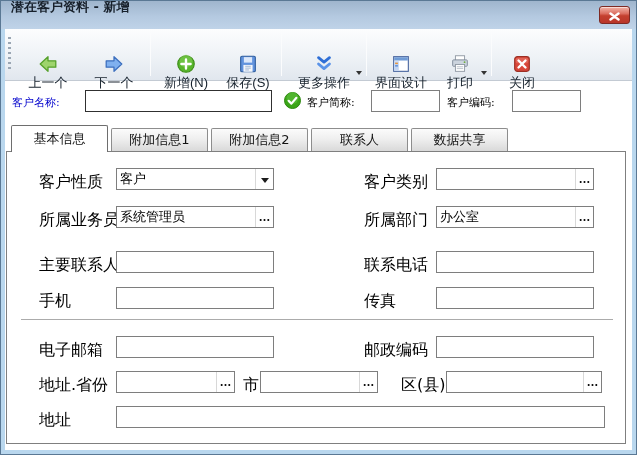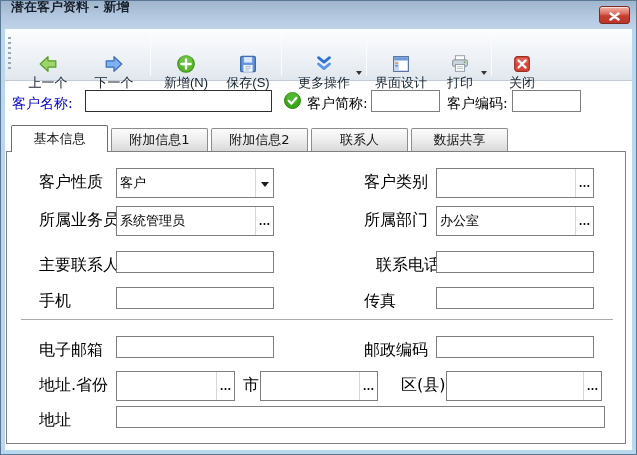--- a/index.html
+++ b/index.html
@@ -48,21 +48,21 @@
   .tbtn.disabled .tlabel{ color:#9ba2a9; }
   .tsep{ width:1px; background:#c7ccd3; border-right:1px solid #fbfcfd; margin:4px 3px; }
   .caret{
     position:absolute; right:1px; top:22px; width:0; height:0;
     border-left:3.5px solid transparent; border-right:3.5px solid transparent;
     border-top:4px solid #333;
   }
   .w66{width:66px}.w64{width:64px}.w60{width:60px}.w78{width:78px}
   .w62{width:62px}.w56{width:56px}.w54{width:54px}
   
-  .hlabel{ position:absolute; font-size:14px; color:#000; white-space:nowrap; }
+  .hlabel{ position:absolute; font-size:11px; color:#000; white-space:nowrap; }
   .hlabel.req{ color:#0000cc; }
   .txt{
     position:absolute; height:22px; border:1px solid #7e7e7e; background:#fff;
     font-size:13px; padding:1px 3px; font-family:inherit; color:#000;
   }
   .txt.focus{ border-color:#303030; }
   .checkicon{ position:absolute; }
   
   .tabstrip{
     position:absolute; left:6px; top:96px; height:26px; width:615px;
@@ -80,21 +80,21 @@
     position:relative; top:1px; height:27px; background:#fff;
     border-color:#6e6e6e; z-index:3;
   }
   
   .panel{
     position:absolute; left:1px; top:122px; width:620px; height:293px;
     background:#fff; border:1px solid #7f7f7f; z-index:1;
   }
   .flabel{ position:absolute; font-size:16px; color:#000; white-space:nowrap; }
   .fld{
-    position:absolute; height:30px; border:1px solid #7e7e7e; background:#fff;
+    position:absolute; height:22px; border:1px solid #7e7e7e; background:#fff;
     display:flex; align-items:stretch;
   }
   .fld input{
     flex:1; min-width:0; border:none; outline:none; padding:1px 3px;
     font-size:13px; font-family:inherit; background:#fff; color:#000;
   }
   .fld .fbtn{
     width:18px; border:none; border-left:1px solid #d8d8d8; background:#fff;
     display:flex; align-items:center; justify-content:center; padding:0; cursor:default;
     font-size:12px; font-weight:bold; color:#111; line-height:10px;
@@ -256,21 +256,21 @@
         <button class="fbtn">…</button>
       </div>
       <span class="flabel" style="left:357px; top:58px;">所属部门</span>
       <div class="fld" style="left:429px; top:54px; width:158px;">
         <input value="办公室" style="">
         <button class="fbtn">…</button>
       </div>
 
       <span class="flabel" style="left:32px; top:103px;">主要联系人</span>
       <input class="txt" style="left: 109px; top: 99px; width: 158px;" value="">
-      <span class="flabel" style="left:357px; top:103px;margin-left:12px;">联系电话</span>
+      <span class="flabel" style="left:357px; top:103px;">联系电话</span>
       <input class="txt" style="left: 429px; top: 99px; width: 158px;" value="">
 
       <span class="flabel" style="left:32px; top:139px;">手机</span>
       <input class="txt" style="left: 109px; top: 135px; width: 158px;" value="">
       <span class="flabel" style="left:357px; top:139px;">传真</span>
       <input class="txt" style="left: 429px; top: 135px; width: 158px;" value="">
 
       <div class="divider"></div>
 
       <span class="flabel" style="left:32px; top:188px;">电子邮箱</span>

